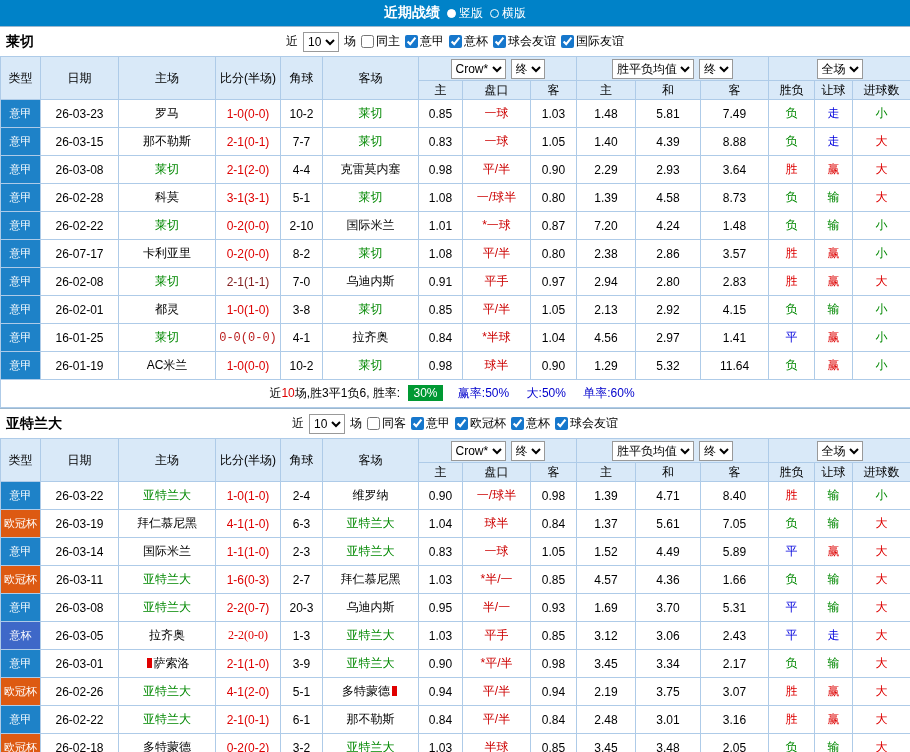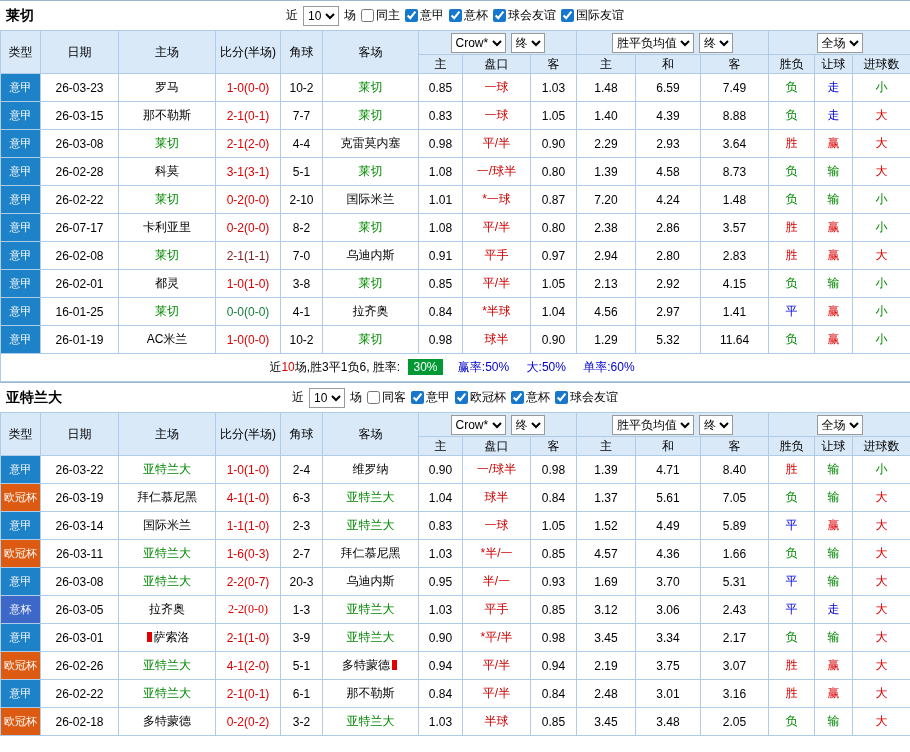--- a/index.html
+++ b/index.html
@@ -31,20 +31,31 @@
   tfoot td { height:28px; background:#fff; }
   .sum-red { color:#DD0000; }
   .badge { background:#009933; color:#fff; padding:1px 5px; margin:0 5px; }
   .navy { color:#0000CC; margin:0 7px; }
 </style>
 </head>
 <body>
 
 <div class="page">
 
+  <div class="topbar">
+    <span class="title">近期战绩</span>
+    <label class="radio-group">
+      <span class="radio on"></span>
+      <span>竖版</span>
+    </label>
+    <label class="radio-group">
+      <span class="radio"></span>
+      <span>横版</span>
+    </label>
+  </div>
 
   <div class="section">
     <div class="section-head">
       <span class="team-name">莱切</span>
       <div class="filter">
         <span>近</span>
         <select><option>10</option></select>
         <span>场</span>
         <label class="chk">
             <input type="checkbox" style="">
@@ -130,21 +141,21 @@
             <td class="type" style="background: rgb(30, 130, 200);">意甲</td>
             <td>26-03-23</td>
             <td><span>罗马</span></td>
             <td style="color: rgb(221, 0, 0);">1-0(0-0)</td>
             <td>10-2</td>
             <td><span style="color: rgb(0, 136, 0);">莱切</span></td>
             <td>0.85</td>
             <td style="color: rgb(204, 0, 0);">一球</td>
             <td>1.03</td>
             <td>1.48</td>
-            <td>6.59</td>
+            <td>5.81</td>
             <td>7.49</td>
             <td style="color: rgb(0, 136, 0);">负</td>
             <td style="color: rgb(0, 0, 221);">走</td>
             <td style="color: rgb(0, 136, 0);">小</td>
           </tr>
           <tr>
             <td class="type" style="background: rgb(30, 130, 200);">意甲</td>
             <td>26-03-15</td>
             <td><span>那不勒斯</span></td>
             <td style="color: rgb(221, 0, 0);">2-1(0-1)</td>
@@ -259,21 +270,21 @@
             <td>2.92</td>
             <td>4.15</td>
             <td style="color: rgb(0, 136, 0);">负</td>
             <td style="color: rgb(0, 136, 0);">输</td>
             <td style="color: rgb(0, 136, 0);">小</td>
           </tr>
           <tr>
             <td class="type" style="background: rgb(30, 130, 200);">意甲</td>
             <td>16-01-25</td>
             <td><span style="color: rgb(0, 136, 0);">莱切</span></td>
-            <td style="color: #15803d;">0-0(0-0)</td>
+            <td style="color: #b91c1c; font-family: Liberation Mono, monospace;">0-0(0-0)</td>
             <td>4-1</td>
             <td><span>拉齐奥</span></td>
             <td>0.84</td>
             <td style="color: rgb(204, 0, 0);">*半球</td>
             <td>1.04</td>
             <td>4.56</td>
             <td>2.97</td>
             <td>1.41</td>
             <td style="color: rgb(0, 0, 221);">平</td>
             <td style="color: rgb(221, 0, 0);">赢</td>

